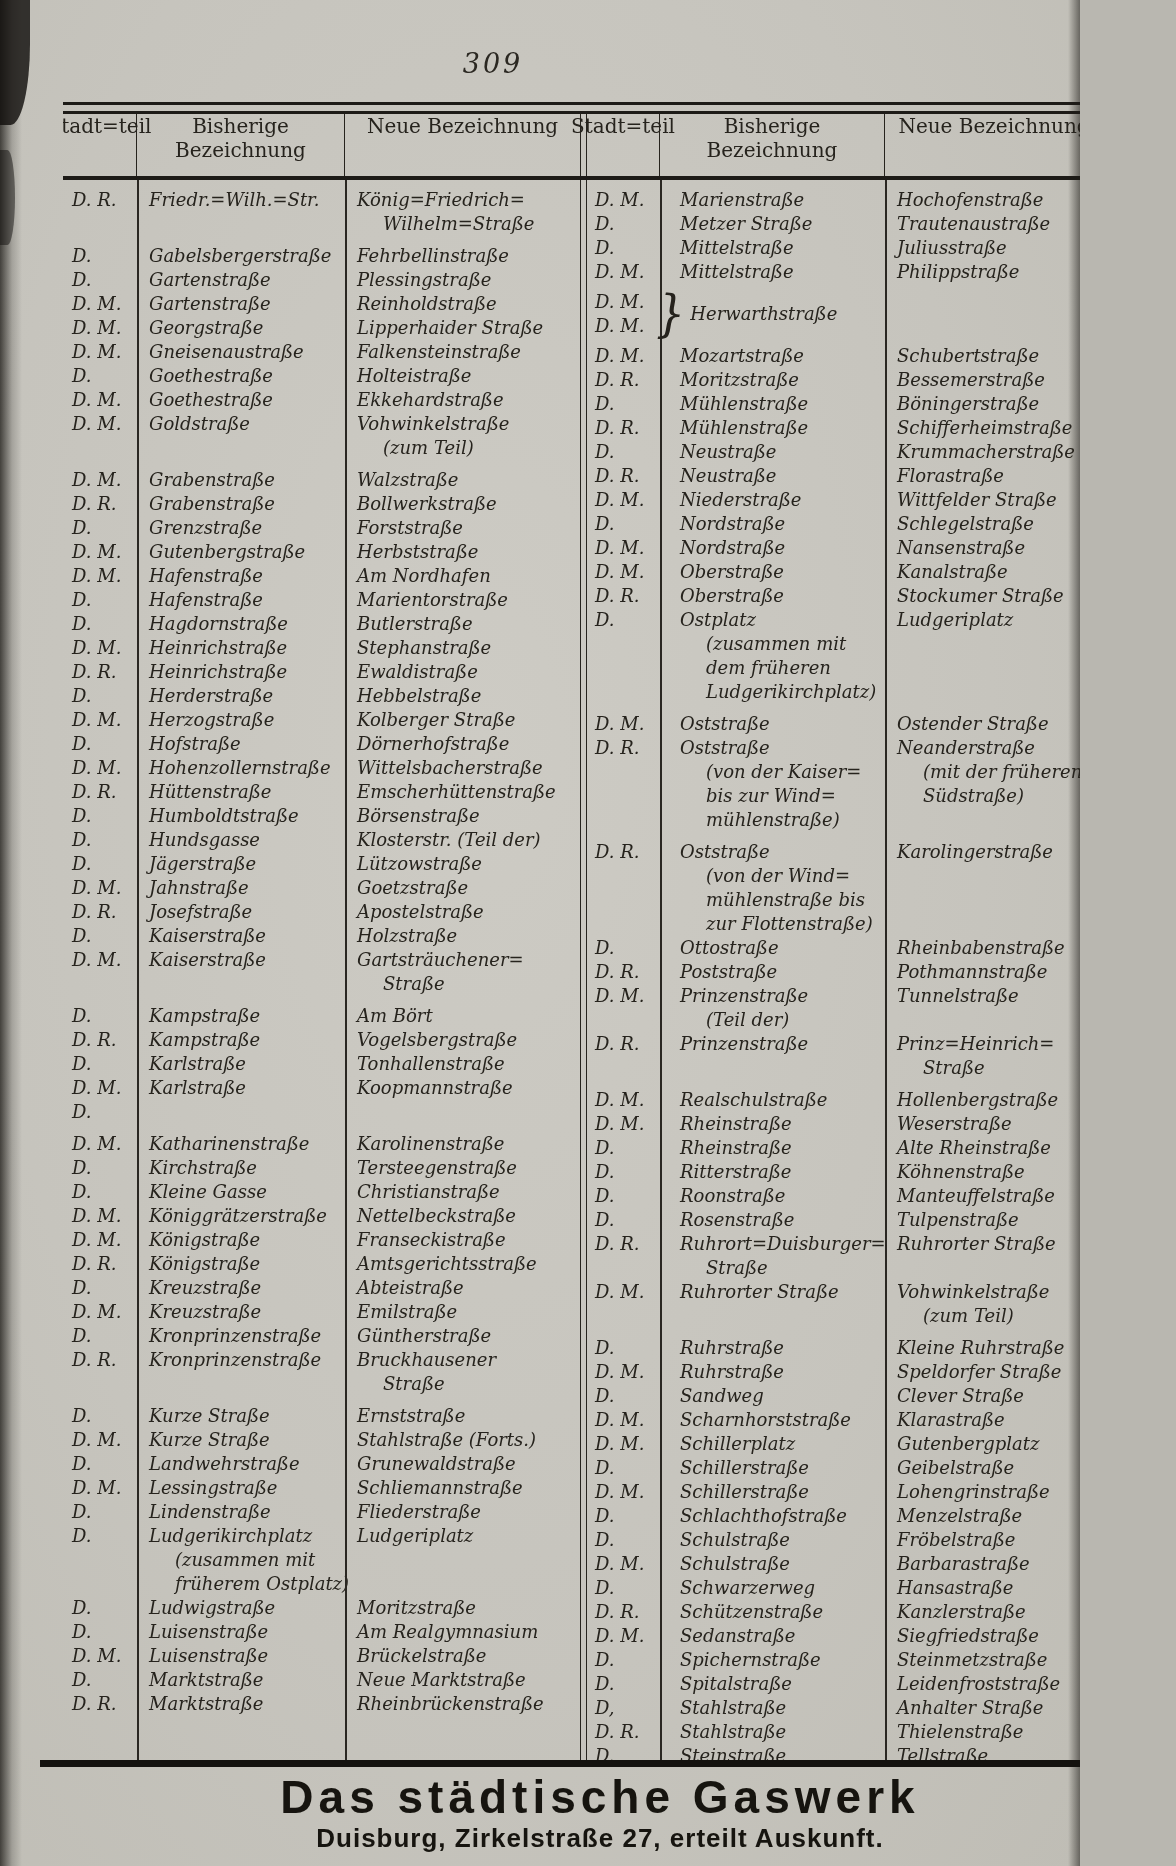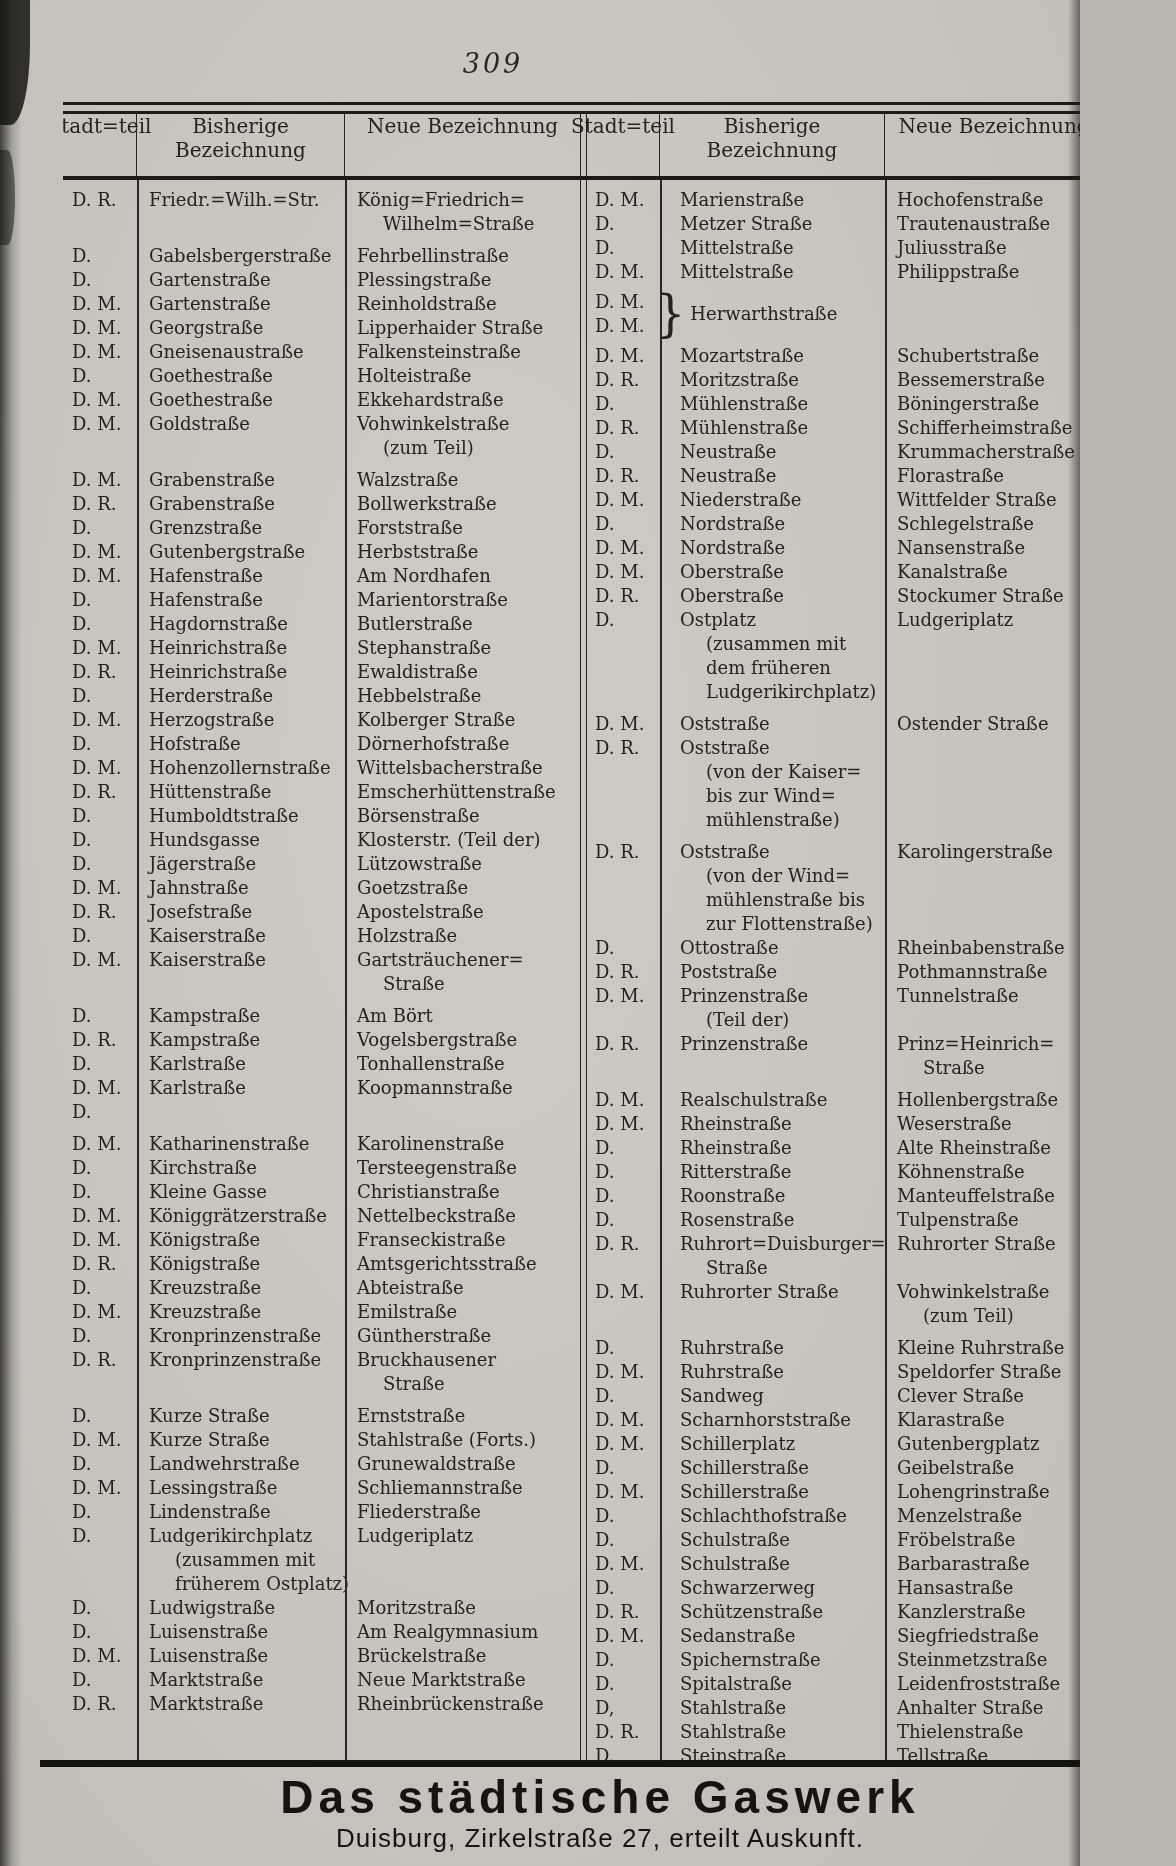--- a/index.html
+++ b/index.html
@@ -25,21 +25,21 @@
   .hc{display:flex;flex-direction:row;justify-content:center;text-align:center;
       box-sizing:border-box;font-size:20px;line-height:24px;height:100%;}
   .hst{width:74px;border-right:1.5px solid #26231d;}
   .hold{width:208px;border-right:1.5px solid #26231d;}
   .hnew{width:235px;}
   .hmid{width:7px;border-left:1.5px solid #26231d;border-right:1.5px solid #26231d;box-sizing:border-box;}
   .hst2{width:73px;border-right:1.5px solid #26231d;}
   .hold2{width:225px;border-right:1.5px solid #26231d;}
   .hnew2{flex:1;}
   .hrule{height:3.5px;background:#1d1b17;}
-  .tblbody{display:flex;height:1583px;}
+  .tblbody{display:flex;height:1583px;font-style:italic;}
   .half{position:relative;box-sizing:border-box;}
   .half.l{width:517px;}
   .half.r{flex:1;}
   .vl{position:absolute;top:0;bottom:0;width:1.5px;background:#2a2722;}
   .half.l .vl.a{left:74px;} .half.l .vl.b{left:282px;}
   .half.r .vl.a{left:73px;} .half.r .vl.b{left:298px;}
   .midsep{width:7px;border-left:1.5px solid #26231d;border-right:1.5px solid #26231d;box-sizing:border-box;}
   .rows{padding-top:8px;}
   .row{display:flex;}
   .row.gap{margin-top:8px;}
@@ -62,21 +62,21 @@
   .bars.bot{top:1395px;}
   .bar{height:5px;background:#15130f;margin:7px 0;width:42px;}
   .vert{position:absolute;left:18px;top:118px;writing-mode:vertical-rl;
         font-family:"Liberation Sans", sans-serif;font-weight:bold;font-size:27px;
         letter-spacing:0.4px;color:#16140f;white-space:nowrap;}
   
   .bottomad{position:absolute;left:40px;top:1760px;width:1120px;border-top:7px solid #14120f;
             text-align:center;padding-top:5px;box-sizing:border-box;}
   .adtitle{font-family:"Liberation Sans", sans-serif;font-weight:bold;font-size:46px;
            letter-spacing:5px;color:#16140f;line-height:50px;}
-  .adsub{font-family:"Liberation Sans", sans-serif;font-weight:normal;font-size:26px;
+  .adsub{font-family:"Liberation Sans", sans-serif;font-weight:bold;font-size:26px;
          letter-spacing:1px;color:#16140f;line-height:32px;}
 </style>
 </head>
 <body>
 
 <div id="page">
 
   <div class="edge-l"></div>
   <div class="blob1"></div>
   <div class="blob2"></div>
@@ -939,20 +939,25 @@
             <div class="row">
               <div class="c st">
                 <div class="line">D. R.</div>
               </div>
               <div class="c old">
                 <div class="line">Oststraße</div>
                 <div class="line cont">(von der Kaiser=</div>
                 <div class="line cont">bis zur Wind=</div>
                 <div class="line cont">mühlenstraße)</div>
               </div>
+              <div class="c new">
+                <div class="line">Neanderstraße</div>
+                <div class="line cont">(mit der früheren</div>
+                <div class="line cont">Südstraße)</div>
+              </div>
             </div>
             <div class="row gap">
               <div class="c st">
                 <div class="line">D. R.</div>
               </div>
               <div class="c old">
                 <div class="line">Oststraße</div>
                 <div class="line cont">(von der Wind=</div>
                 <div class="line cont">mühlenstraße bis</div>
                 <div class="line cont">zur Flottenstraße)</div>

